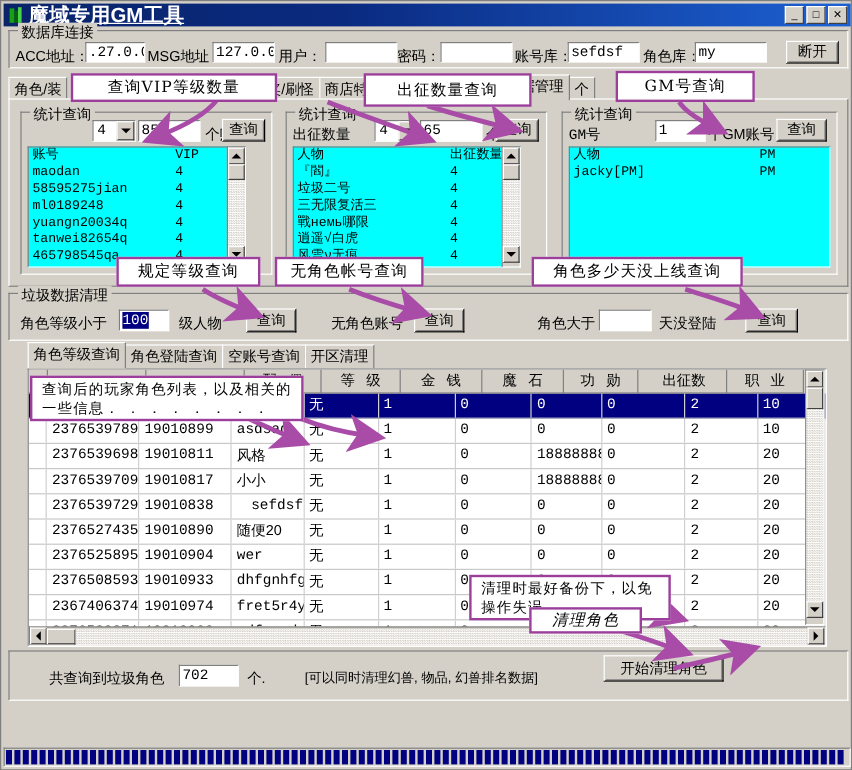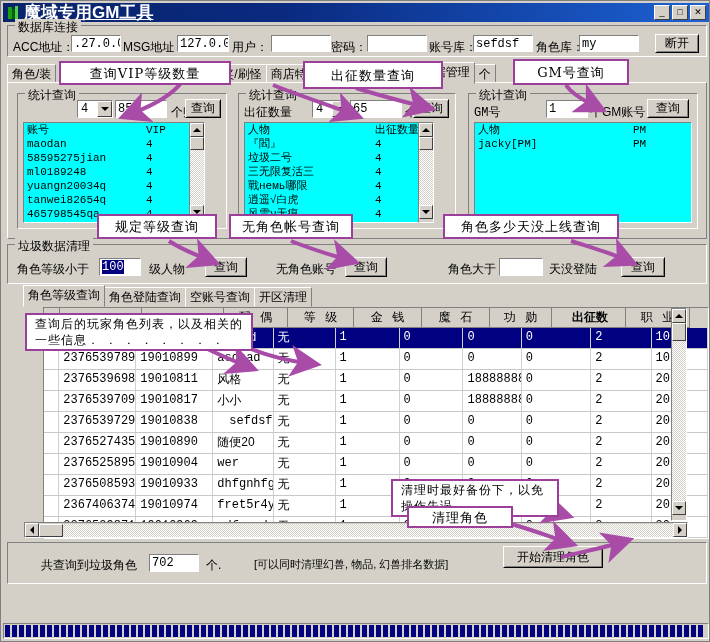--- a/index.html
+++ b/index.html
@@ -121,21 +121,21 @@
     border:1px solid;border-color:#fff #808080 #d4d0c8 #fff;
     box-sizing:border-box;
     padding:2px 4px 2px 4px;font-size:12px;color:#000;
     height:20px;line-height:15px;white-space:nowrap;margin-right:-1px;
   }
   .tab.sel{height:22px;border-bottom-color:#d4d0c8;font-weight:normal;z-index:2;position:relative;}
   
   .grid{
     position:absolute;background:#fff;
     border:1px solid;border-color:#808080 #fff #fff #808080;
-    box-sizing:border-box;overflow:hidden;margin-left:20px;
+    box-sizing:border-box;overflow:hidden;
   }
   .ghead{display:flex;height:20px;background:#d4d0c8;}
   .ghead div{
     border-right:1px solid #808080;border-bottom:1px solid #808080;
     box-sizing:border-box;font-size:12px;line-height:18px;
     text-align:center;letter-spacing:3px;padding-left:3px;
     overflow:hidden;white-space:nowrap;
   }
   .grow{display:flex;height:20px;border-bottom:1px solid #c8c8c8;}
   .grow div{
@@ -384,21 +384,21 @@
   <div class="grid" style="left:22px;top:306px;width:666px;height:232px;">
     <div class="ghead">
       <div style="width:16px;letter-spacing:0;"></div>
       <div style="width:82px;letter-spacing:0;"></div>
       <div style="width:82px;letter-spacing:0;"></div>
       <div style="width:64px;">配  偶</div>
       <div style="width:66px;">等  级</div>
       <div style="width:68px;">金  钱</div>
       <div style="width:68px;">魔  石</div>
       <div style="width:62px;">功  勋</div>
-      <div style="width:74px;letter-spacing:0;font-weight:bold;">出征数</div>
+      <div style="width:74px;letter-spacing:0;">出征数</div>
       <div style="width:64px;">职  业</div>
     </div>
 
     <div class="grow sel">
       <div style="width:16px;"></div>
       <div style="width:82px;">2376539789</div>
       <div style="width:82px;">19010899</div>
       <div style="width:64px;" class="cjk">asdsad</div>
       <div style="width:66px;" class="cjk">无</div>
       <div style="width:68px;">1</div>
@@ -691,15 +691,15 @@
   </svg>
 
   <div class="anno" style="left:302px;top:60px;width:140px;height:28px;">出征数量查询</div>
   <div class="anno" style="left:58px;top:60px;width:172px;height:24px;">查询VIP等级数量</div>
   <div class="anno" style="left:96px;top:213px;width:120px;height:25px;">规定等级查询</div>
   <div class="anno" style="left:512px;top:58px;width:116px;height:26px;">GM号查询</div>
   <div class="anno" style="left:228px;top:213px;width:124px;height:25px;">无角色帐号查询</div>
   <div class="anno" style="left:442px;top:213px;width:176px;height:25px;">角色多少天没上线查询</div>
   <div class="anno" style="left:24px;top:312px;width:228px;height:38px;font-size:12px;line-height:16px;justify-content:flex-start;text-align:left;padding-left:8px;">查询后的玩家角色列表，以及相关的一些信息． ． ． ． ． ． ． ．</div>
   <div class="anno" style="left:390px;top:478px;width:168px;height:38px;font-size:12px;line-height:16px;justify-content:flex-start;text-align:left;padding-left:8px;">清理时最好备份下，以免操作失误． ． ． ．</div>
-  <div class="anno" style="left:406px;top:505px;width:106px;height:22px;">清理角色</div>
+  <div class="anno" style="left:440px;top:505px;width:94px;height:22px;font-style:italic;">清理角色</div>
 
 </div>
 
 </body></html>

